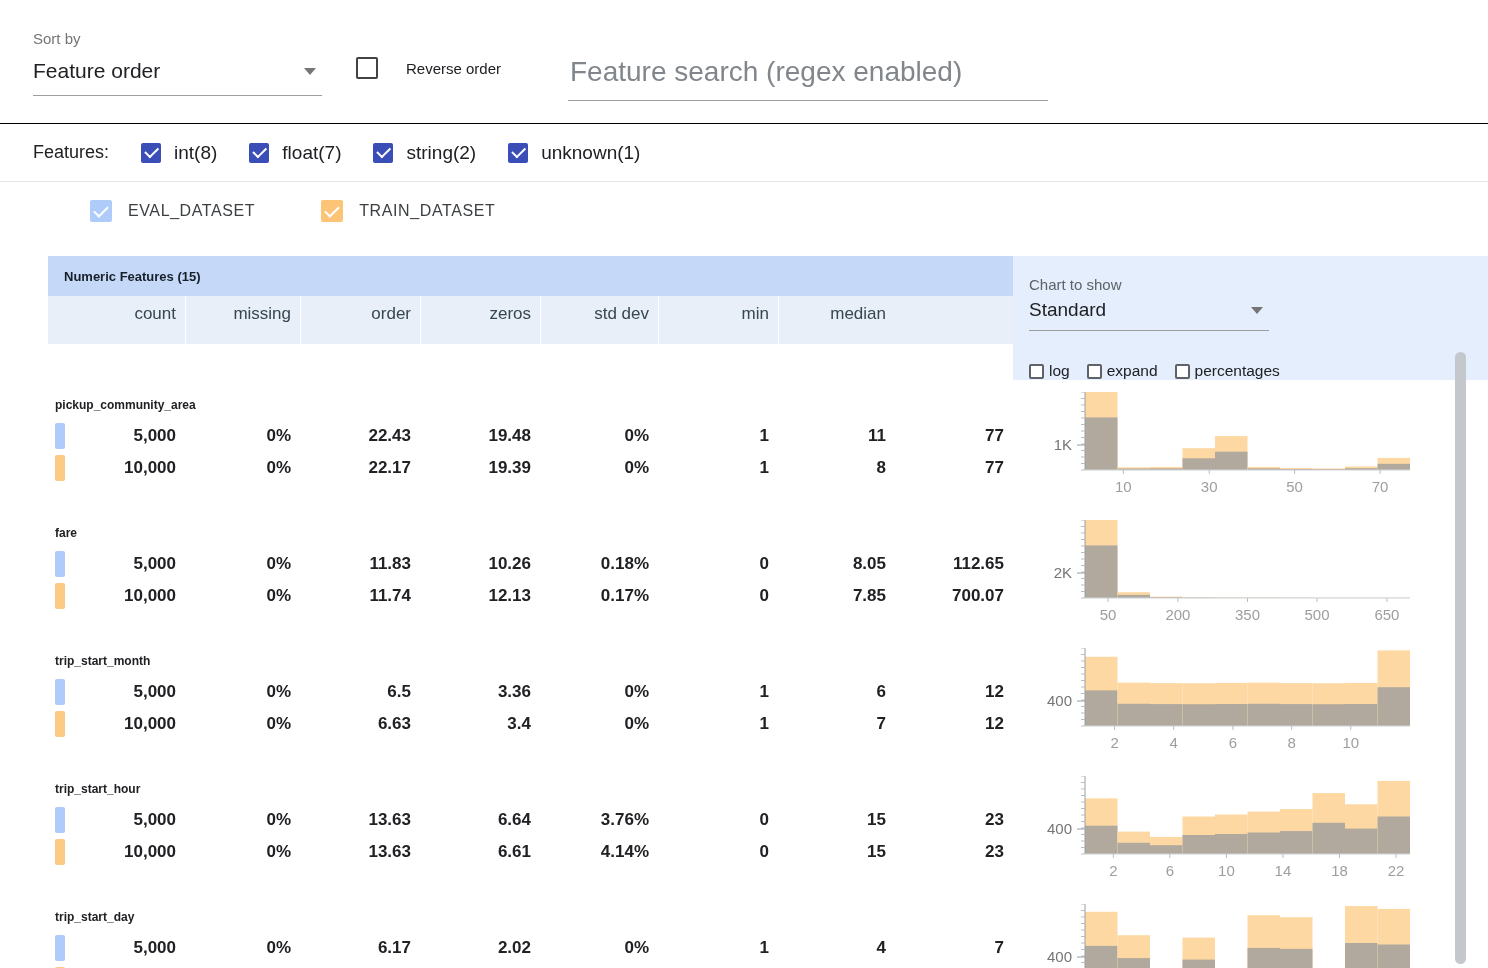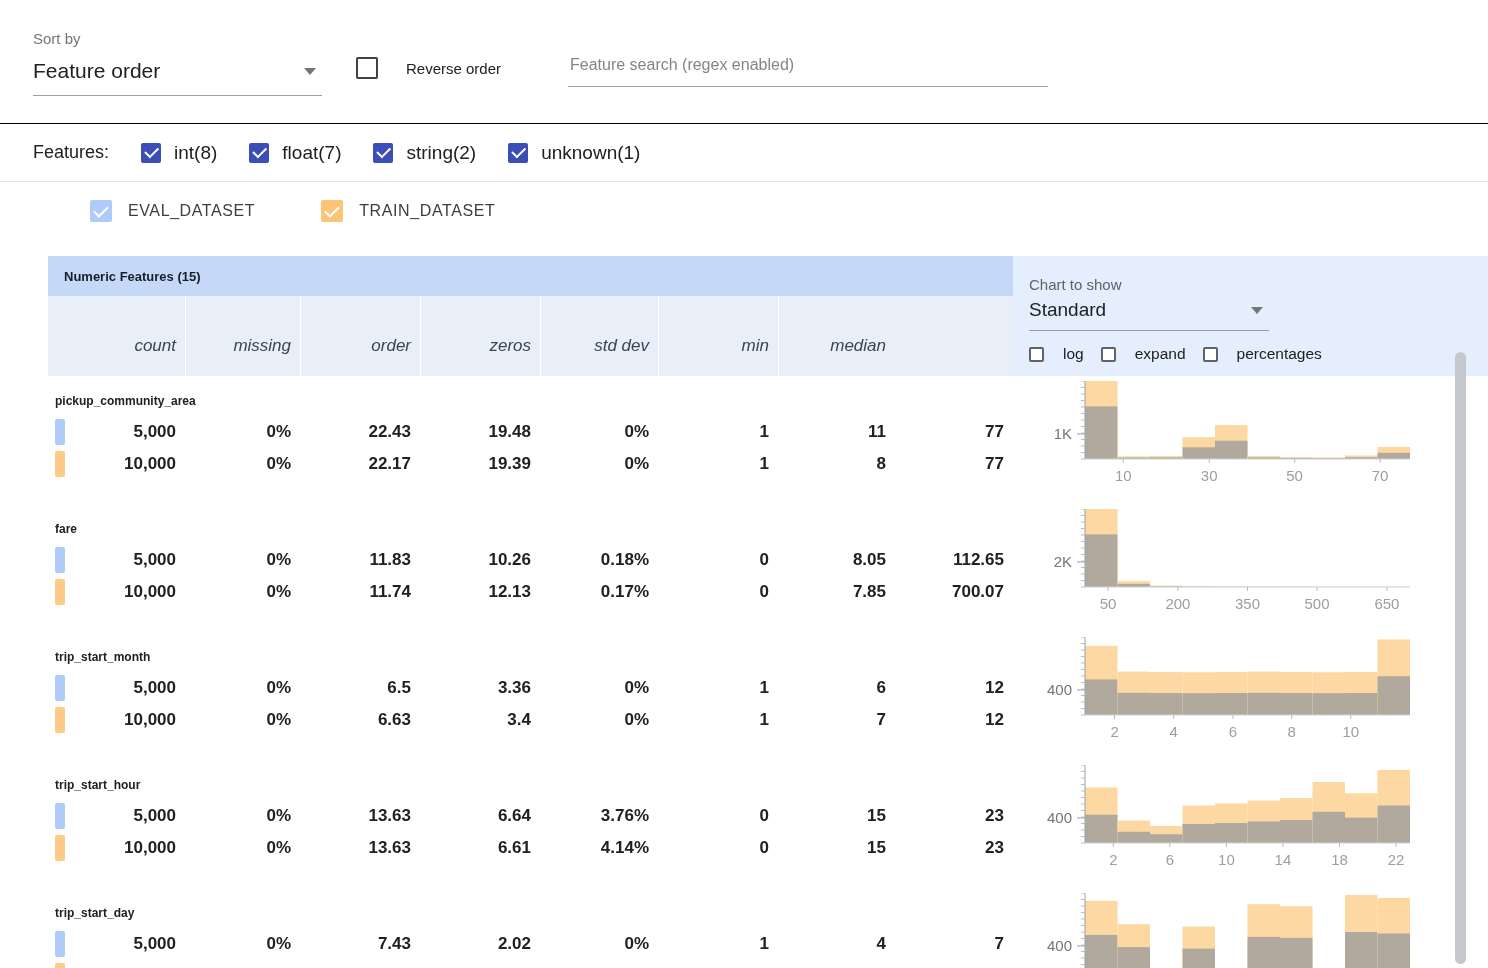--- a/index.html
+++ b/index.html
@@ -23,59 +23,59 @@
   .sz22{width:22px;height:22px;}
   .sz20{width:20px;height:20px;}
   .sz15{width:15px;height:15px;}
   .checked::after{content:"";position:absolute;border-left:2.5px solid #fff;
     border-bottom:2.5px solid #fff;transform:rotate(-45deg);}
   .sz20.checked::after{left:3.5px;top:4.5px;width:11px;height:5.5px;}
   .sz22.checked::after{left:4px;top:5.5px;width:12px;height:6px;}
   .indigo{background:var(--indigo);}
   .evalcb{background:var(--eval);}
   .traincb{background:var(--train-cb);}
-  .search{position:absolute;left:568px;top:52px;width:480px;font-size:16px;border:0;
+  .search{position:absolute;left:568px;top:52px;width:480px;font-size:28px;border:0;
     border-bottom:1px solid #9e9e9e;padding:4px 2px 12px;outline:none;font-family:inherit;
     color:#202124;background:transparent;}
   .search::placeholder{color:#80868b;}
   
   .filters{height:58px;border-bottom:1px solid #e4e4e4;display:flex;align-items:center;
     padding-left:33px;gap:32px;font-size:19px;}
   .filters .cap{font-size:18px;}
   .fitem{display:flex;align-items:center;gap:13px;cursor:pointer;}
   
   .datasets{height:74px;display:flex;align-items:center;padding-left:90px;padding-bottom:16px;gap:66px;}
   .dsitem{display:flex;align-items:center;gap:16px;font-size:16px;letter-spacing:.6px;color:#3c4043;cursor:pointer;}
   
   .table{margin-left:48px;width:1440px;}
   .thead{display:flex;}
   .thead-left{width:965px;}
   .titlebar{height:40px;background:var(--hdr);display:flex;align-items:center;
     padding-left:16px;font-size:13px;font-weight:bold;color:#17202a;}
   .grid8{display:grid;grid-template-columns:137px 115px 120px 120px 118px 120px 117px 118px;}
-  .colheads{height:80px;background:var(--subhdr);font-style:italic;}
+  .colheads{height:48px;background:var(--subhdr);}
   .colh{display:flex;align-items:flex-end;justify-content:flex-end;
     padding:0 9px 20px 0;font-size:17px;color:#37474f;border-left:1px solid #fff;}
   .colh:first-child{border-left:none;}
   .thead-right{flex:1;background:var(--panel);padding:20px 0 0 16px;}
   .cts-lbl{font-size:15px;color:#5f6368;margin-bottom:4px;}
   .std{width:240px;font-size:19px;padding:2px 6px 9px 0;}
   .checks{display:flex;align-items:center;gap:17px;margin-top:14px;font-size:15.5px;color:#202124;}
-  .chk{display:flex;align-items:center;gap:19px;cursor:pointer;}
+  .chk{display:flex;align-items:center;gap:5px;cursor:pointer;margin-top:17px;}
   .chk .box-unchecked{border-color:#5f6368;}
   
   .feature{display:flex;height:128px;}
   .fleft{width:965px;padding-top:10px;}
   .fname{height:30px;display:flex;align-items:center;padding-left:7px;font-size:12px;font-weight:bold;}
   .frow{position:relative;height:32px;align-items:center;}
   .cell{text-align:right;padding-right:9px;font-size:17px;font-weight:bold;color:#202124;}
   .swatch{position:absolute;left:7px;top:3px;width:10px;height:26px;border-radius:2px;}
   .swatch.eval{background:var(--eval);}
   .swatch.train{background:var(--train-sw);}
-  .fchart{padding-top:5px;}
+  .fchart{padding-top:12px;}
   
   .scroll-thumb{position:absolute;right:22px;top:352px;width:11px;height:612px;
     background:#c4c7cb;border-radius:6px;cursor:pointer;}
 </style>
 </head>
 <body>
 
 <div class="topbar">
   <div class="sortby">
     <div class="lbl">Sort by</div>
@@ -463,21 +463,21 @@
             <text x="383.0" y="100" text-anchor="middle" font-size="15" fill="#9e9e9e">22</text>
           </svg></div>
       </div>
       <div class="feature">
         <div class="fleft">
           <div class="fname">trip_start_day</div>
           <div class="frow grid8">
             <span class="swatch eval"></span>
             <div class="cell">5,000</div>
             <div class="cell">0%</div>
-            <div class="cell">7.43</div>
+            <div class="cell">6.17</div>
             <div class="cell">2.02</div>
             <div class="cell">0%</div>
             <div class="cell">1</div>
             <div class="cell">4</div>
             <div class="cell">7</div>
           </div>
           <div class="frow grid8">
             <span class="swatch train"></span>
             <div class="cell">10,000</div>
             <div class="cell">0%</div>

